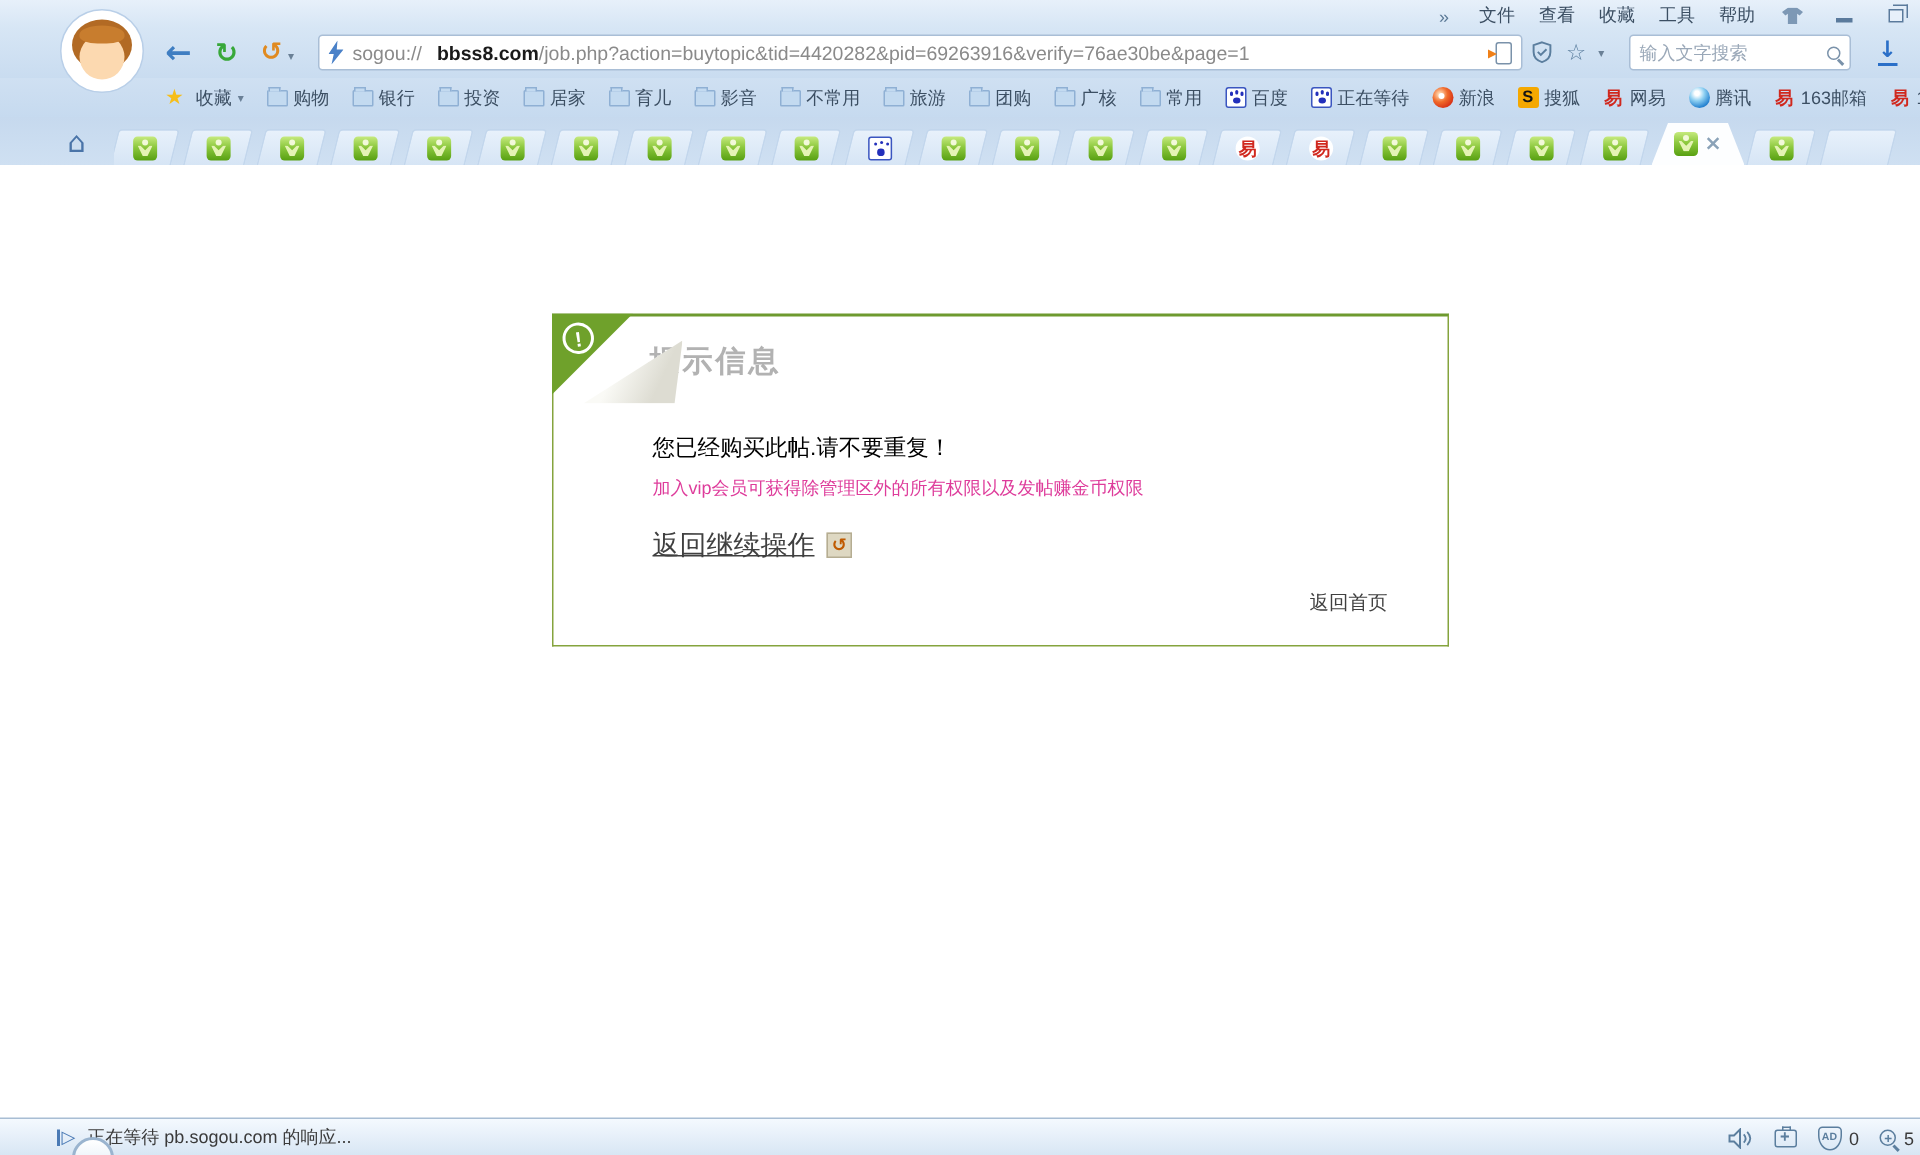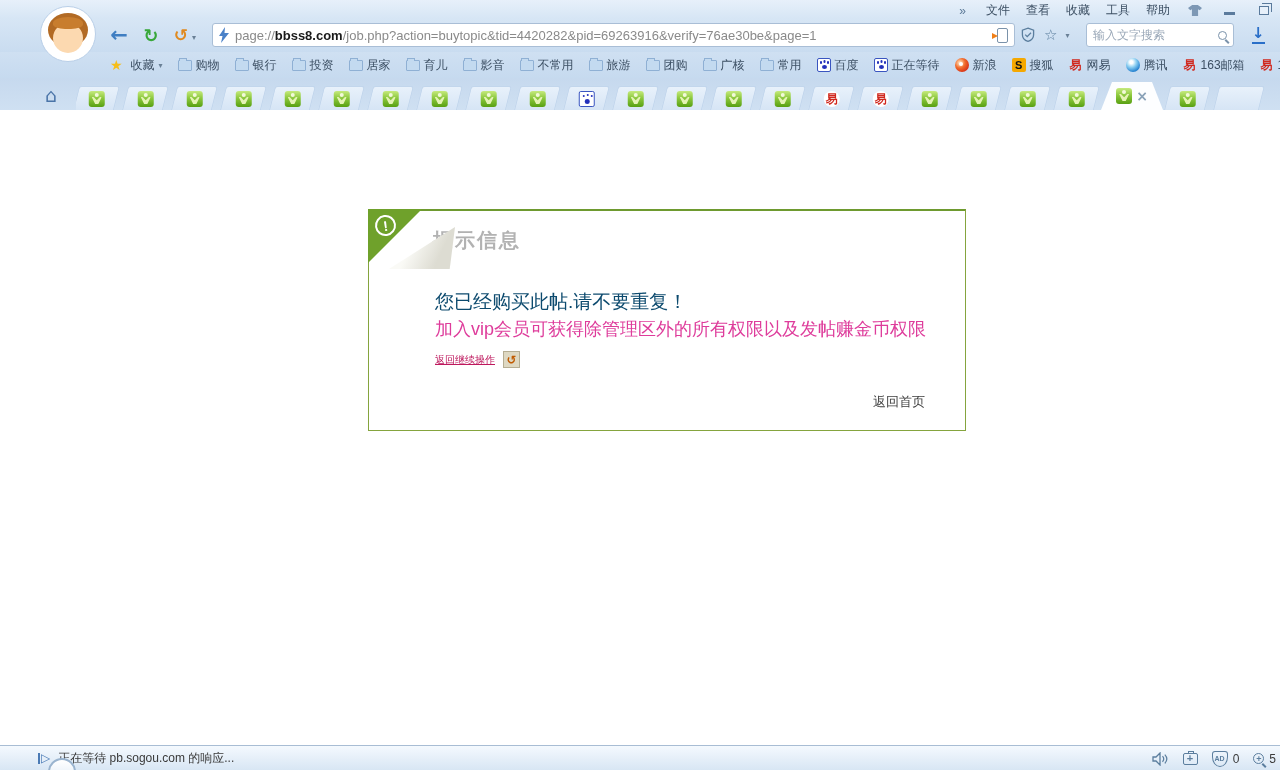--- a/index.html
+++ b/index.html
@@ -28,21 +28,21 @@
     font-family:"DejaVu Sans", sans-serif; font-weight:bold; cursor:default; }
   .back-btn  { left:106px; width:26px; color:#3f7ec2; font-size:21px; }
   .refresh-btn { left:138px; width:26px; color:#38a83a; font-size:18px; }
   .undo-btn { left:170px; width:22px; color:#e08a20; font-size:17px; }
   .caret { font-size:8px; color:#6a8096; font-family:"DejaVu Sans", sans-serif; }
   .undo-caret { position:absolute; left:192px; top:15px; }
 
   .addressbar { position:absolute; left:212px; top:5px; width:803px; height:24px; background:#fff;
     border:1px solid #a9bed6; border-radius:3px; display:flex; align-items:center; padding:0 6px; }
   .url-text { flex:1; font-size:13px; color:#8a8a8a; white-space:nowrap; overflow:hidden; margin-left:6px; }
-  .url-domain { color:#1a1a1a; font-weight:bold; }
+  .url-domain { color:#1a1a1a; font-weight:bold;padding-left:10px; }
   .phone-icon { position:relative; width:11px; height:15px; border:1.3px solid #7a92aa; border-radius:2px; flex:0 0 auto; }
   .phone-icon::before { content:""; position:absolute; left:-6px; top:4px; width:0; height:0;
     border-left:6px solid #f08018; border-top:3.5px solid transparent; border-bottom:3.5px solid transparent; }
   .addr-right { position:absolute; left:1020px; top:5px; height:24px; display:flex; align-items:center; gap:8px; }
   .star-glyph { font-size:15px; color:#5b7e9e; font-family:"DejaVu Sans", sans-serif; }
 
   .searchbox { position:absolute; left:1086px; top:5px; width:148px; height:24px; background:#fff;
     border:1px solid #a9bed6; border-radius:3px; display:flex; align-items:center; padding:0 6px; }
   .searchbox input { flex:1; border:none; outline:none; font-size:12px; color:#333; min-width:0;
     font-family:"Liberation Sans", sans-serif; background:transparent; }
@@ -115,24 +115,24 @@
   .corner-fold { position:absolute; left:20px; top:16px; width:66px; height:42px; z-index:1;
     background:linear-gradient(115deg,#fafaf6 35%,#dddcd2 75%);
     clip-path:polygon(0 100%, 100% 0, 92% 100%); }
   .corner-green { position:absolute; left:-1px; top:-2px; width:54px; height:54px; z-index:2;
     background:#6fa12b; clip-path:polygon(0 0, 100% 0, 0 100%); }
   .alert-circle { position:absolute; left:6px; top:4px; z-index:3; width:21px; height:21px;
     border:2px solid #fff; border-radius:50%; display:flex; align-items:center; justify-content:center;
     color:#fff; font-weight:bold; font-size:14px; transform:rotate(-8deg); }
   .panel-title { position:absolute; left:64px; top:16px; font-size:20px; font-weight:bold;
     color:#b2b2b2; letter-spacing:2px; }
-  .panel-msg { position:absolute; left:66px; top:78px; font-size:19px; color:#0c4a6e; }
-  .panel-vip { position:absolute; left:66px; top:106px; font-size:18px; color:#de3c9b; }
+  .panel-msg { position:absolute; left:66px; top:78px; font-size:15px; color:#000000; }
+  .panel-vip { position:absolute; left:66px; top:106px; font-size:12px; color:#de3c9b; }
   .panel-actions { position:absolute; left:66px; top:140px; display:flex; align-items:center; gap:8px; }
-  .continue-link { font-size:10px; color:#be185d; text-decoration:underline; cursor:pointer;font-family:Liberation Mono, monospace; }
+  .continue-link { font-size:18px; color:#404040; text-decoration:underline; cursor:pointer;font-family:Liberation Mono, monospace; }
   .redirect-btn { width:17px; height:17px; background:#ded8c2; border:1px solid #b5ad92;
     display:flex; align-items:center; justify-content:center; color:#c05a00; font-size:12px;
     font-weight:bold; font-family:"DejaVu Sans", sans-serif; cursor:pointer; }
   .home-link { position:absolute; right:40px; top:182px; font-size:13px; color:#404040; cursor:pointer; }
 
   
   .statusbar { position:absolute; left:0; bottom:0; width:1280px; height:25px;
     background:linear-gradient(#f4f9fe,#d8e6f4); border-top:1px solid #a8bdd4;
     display:flex; align-items:center; font-size:12px; color:#3a3a3a; }
   .status-left { display:flex; align-items:center; gap:8px; margin-left:38px; }
@@ -198,21 +198,21 @@
   <div class="navbar">
     <span class="nav-btn back-btn">←</span>
     <span class="nav-btn refresh-btn">↻</span>
     <span class="nav-btn undo-btn">↺</span>
     <span class="caret undo-caret">▾</span>
 
     <div class="addressbar">
       <svg width="10" height="16" viewBox="0 0 10 16">
         <polygon points="6,0 0,9 3.5,9 2,16 10,6 5.5,6" fill="#4a81c8"></polygon>
       </svg>
-      <span class="url-text"><span>page://</span><span class="url-domain">bbss8.com</span><span>/job.php?action=buytopic&amp;tid=4420282&amp;pid=69263916&amp;verify=76ae30be&amp;page=1</span></span>
+      <span class="url-text"><span>sogou://</span><span class="url-domain">bbss8.com</span><span>/job.php?action=buytopic&amp;tid=4420282&amp;pid=69263916&amp;verify=76ae30be&amp;page=1</span></span>
       <span class="phone-icon"></span>
     </div>
 
     <div class="addr-right">
       <svg width="16" height="16" viewBox="0 0 16 16">
         <path d="M8 1.2l5.6 1.9v4.6c0 3.3-2.3 5.7-5.6 6.7-3.3-1-5.6-3.4-5.6-6.7V3.1z" fill="none" stroke="#5b7e9e" stroke-width="1.3"></path>
         <path d="M5.2 7.6l2 2 3.8-3.8" fill="none" stroke="#5b7e9e" stroke-width="1.3"></path>
       </svg>
       <span class="star-glyph">☆</span>
       <span class="caret">▾</span>

